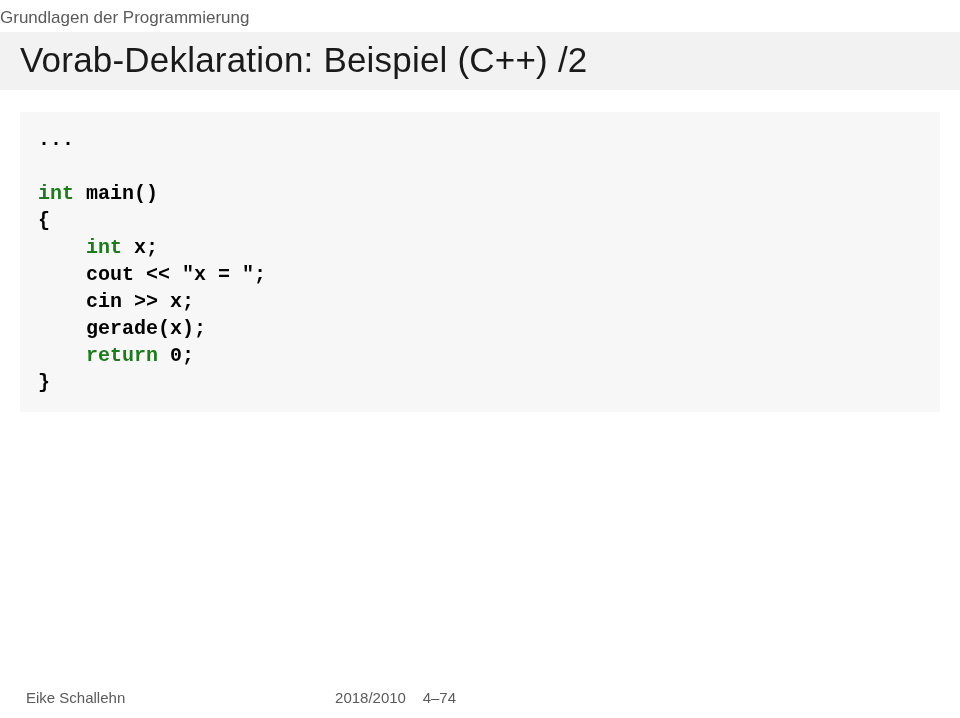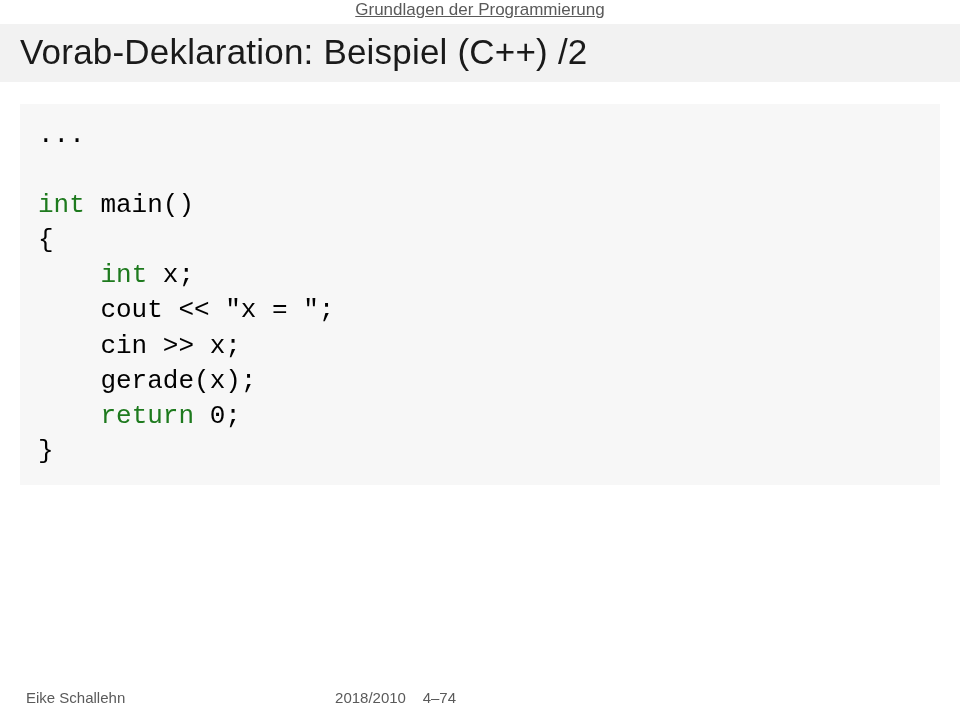--- a/index.html
+++ b/index.html
@@ -10,47 +10,47 @@
     body {
       width: 960px;
       height: 718px;
       font-family: "Helvetica", "Arial", sans-serif;
       background: #ffffff;
       position: relative;
       overflow: hidden;
     }
     .breadcrumb {
       display: flex;
-      justify-content: center;
+      justify-content: space-between;
       gap: 28px;
-      padding-top: 0;
+      padding-top: 8px;
       font-size: 17px;
       color: #5a5a5a;
-      text-decoration: underline;
     }
     .title-band {
       background: #f2f2f2;
       margin-top: 4px;
       padding: 8px 32px 10px 20px;
     }
     .title-band h1 {
       font-size: 35px;
       font-weight: 400;
       color: #1a1a1a;
       letter-spacing: 0.2px;
     }
     .code-block {
       background: #f7f7f7;
       margin: 22px 20px 0 20px;
       padding: 14px 18px 16px 18px;
       font-family: "Courier New", monospace;
-      font-size: 26px;
+      font-size: 20px;
       line-height: 1.35;
       color: #000;
       white-space: pre;
+      font-weight: bold;
     }
     .kw {
       color: #1e7a1e;
     }
     .footer {
       position: absolute;
       bottom: 12px;
       left: 4px;
       right: 0;
       display: flex;

